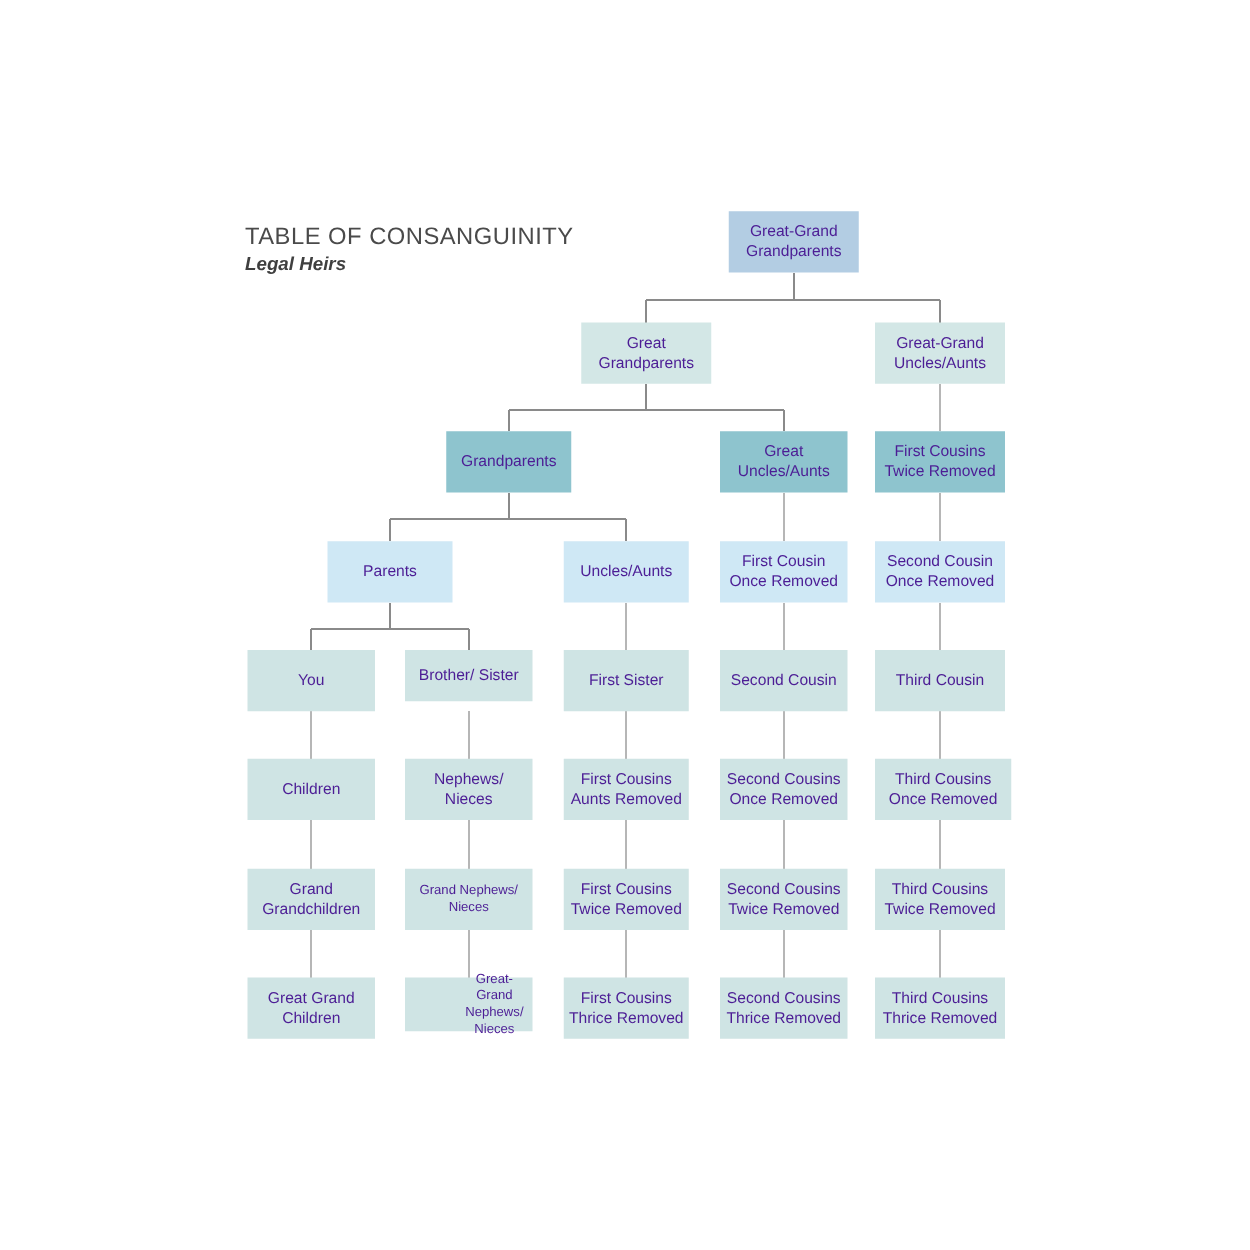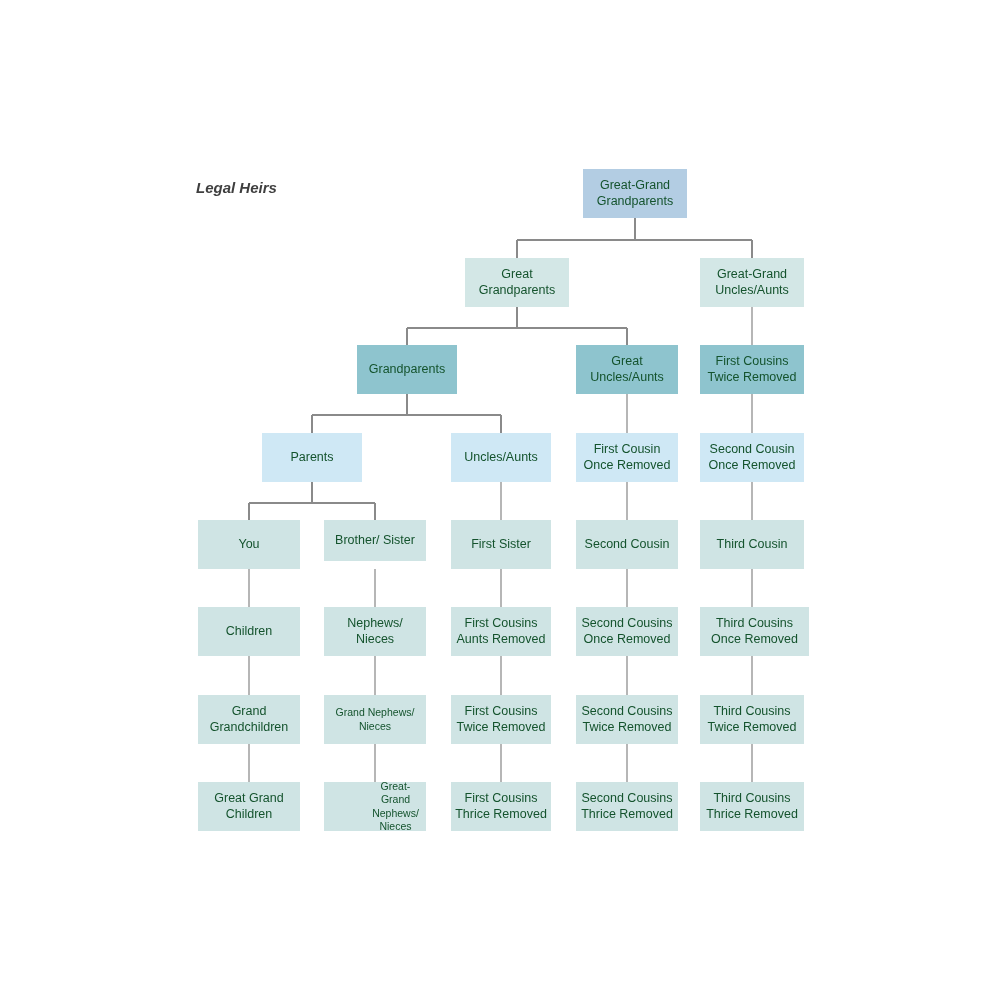--- a/index.html
+++ b/index.html
@@ -44,21 +44,21 @@
     line-height: 20px;
     white-space: nowrap;
   }
   .node {
     position: absolute;
     box-sizing: border-box;
     display: flex;
     align-items: center;
     justify-content: center;
     text-align: center;
-    color: #14532d;
+    color: #4c1d95;
     line-height: 15.5px;
     padding: 2px 3px;
     font-size: 12.5px;
   }
   .node span {
     display: block;
     width: 100%;
   }
   .node.small { font-size: 10.5px; line-height: 13.5px; }
 </style>
@@ -101,20 +101,21 @@
       <line x1="312" y1="415" x2="501" y2="415" stroke="#8a8a8a" stroke-width="1.4" shape-rendering="crispEdges"></line>
       <line x1="312" y1="415" x2="312" y2="433" stroke="#8a8a8a" stroke-width="1.4" shape-rendering="crispEdges"></line>
       <line x1="501" y1="415" x2="501" y2="433" stroke="#8a8a8a" stroke-width="1.4" shape-rendering="crispEdges"></line>
       <line x1="312" y1="482" x2="312" y2="503" stroke="#8a8a8a" stroke-width="1.4" shape-rendering="crispEdges"></line>
       <line x1="249" y1="503" x2="375" y2="503" stroke="#8a8a8a" stroke-width="1.4" shape-rendering="crispEdges"></line>
       <line x1="249" y1="503" x2="249" y2="520" stroke="#8a8a8a" stroke-width="1.4" shape-rendering="crispEdges"></line>
       <line x1="375" y1="503" x2="375" y2="520" stroke="#8a8a8a" stroke-width="1.4" shape-rendering="crispEdges"></line>
     </svg>
 
   <div class="title-block">
+    <div class="title-main">TABLE OF CONSANGUINITY</div>
     <div class="title-sub">Legal Heirs</div>
   </div>
 
   <div id="node-layer">
       <div class="node" style="left: 583px; top: 169px; width: 104px; height: 49px; background: rgb(179, 205, 227);">
         <span>Great-Grand Grandparents</span>
       </div>
       <div class="node" style="left: 465px; top: 258px; width: 104px; height: 49px; background: rgb(211, 231, 230);">
         <span>Great Grandparents</span>
       </div>
@@ -183,21 +184,21 @@
       </div>
       <div class="node" style="left: 576px; top: 695px; width: 102px; height: 49px; background: rgb(207, 228, 228);">
         <span>Second Cousins Twice Removed</span>
       </div>
       <div class="node" style="left: 700px; top: 695px; width: 104px; height: 49px; background: rgb(207, 228, 228);">
         <span>Third Cousins Twice Removed</span>
       </div>
       <div class="node" style="left: 198px; top: 782px; width: 102px; height: 49px; background: rgb(207, 228, 228);">
         <span>Great Grand Children</span>
       </div>
-      <div class="node small" style="left: 324px; top: 782px; width: 102px; height: 49px; background: rgb(207, 228, 228); padding-left: 44px;">
+      <div class="node small" style="left: 324px; top: 782px; width: 102px; height: 43px; background: rgb(207, 228, 228); padding-left: 44px;">
         <span>Great-Grand Nephews/ Nieces</span>
       </div>
       <div class="node" style="left: 451px; top: 782px; width: 100px; height: 49px; background: rgb(207, 228, 228);">
         <span>First Cousins Thrice Removed</span>
       </div>
       <div class="node" style="left: 576px; top: 782px; width: 102px; height: 49px; background: rgb(207, 228, 228);">
         <span>Second Cousins Thrice Removed</span>
       </div>
       <div class="node" style="left: 700px; top: 782px; width: 104px; height: 49px; background: rgb(207, 228, 228);">
         <span>Third Cousins Thrice Removed</span>

